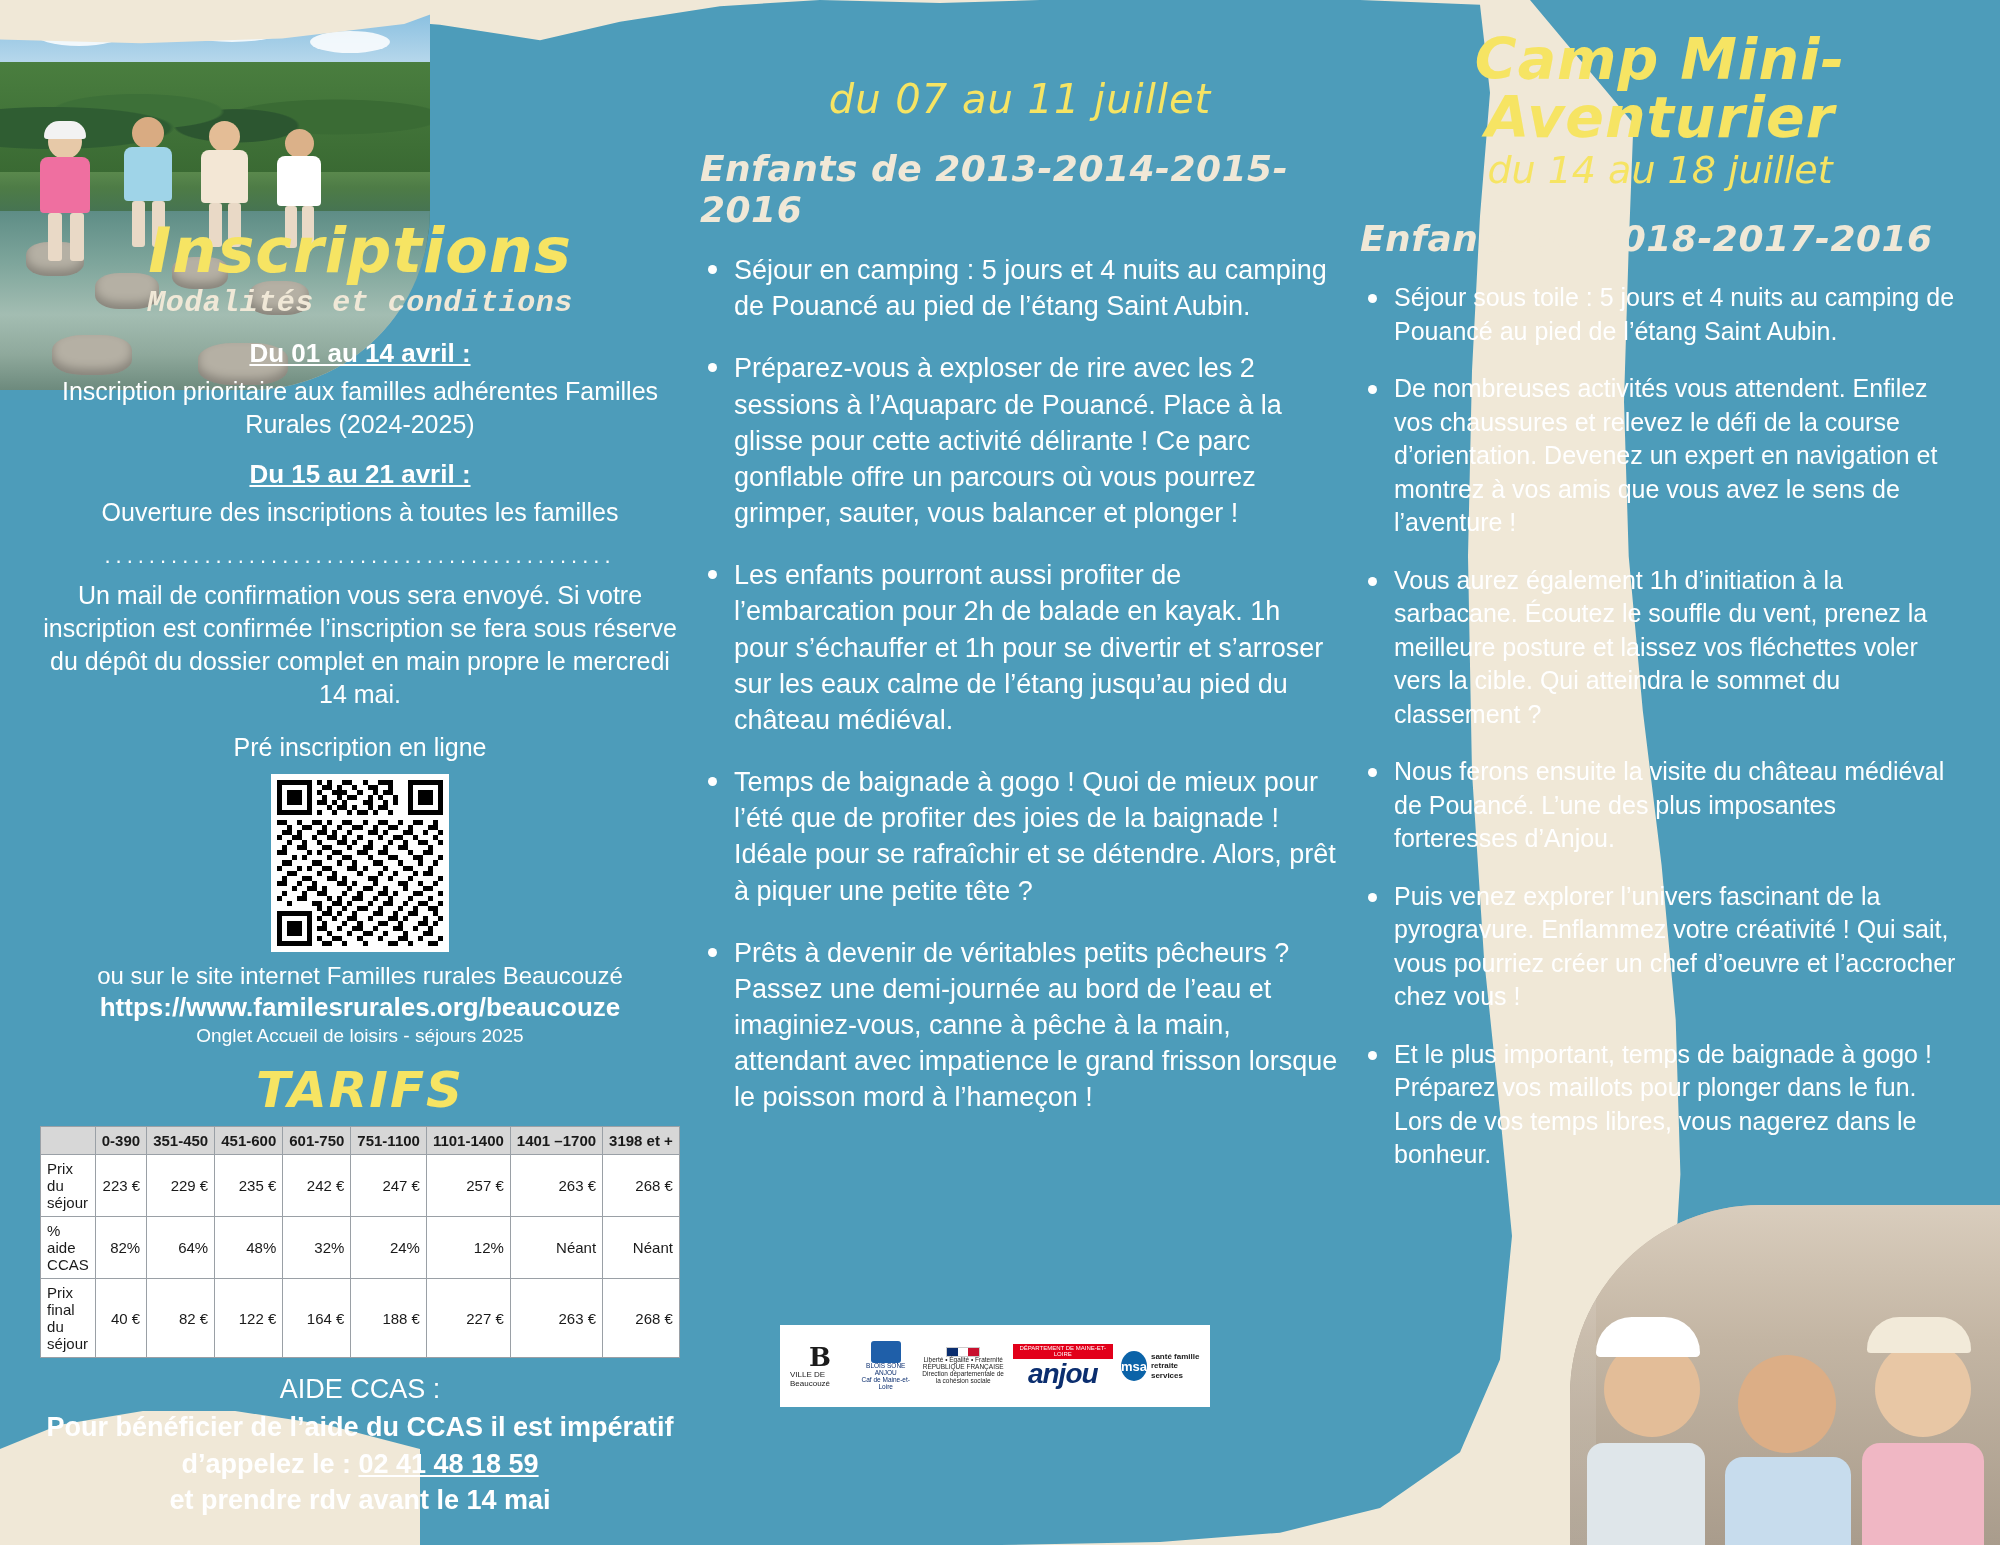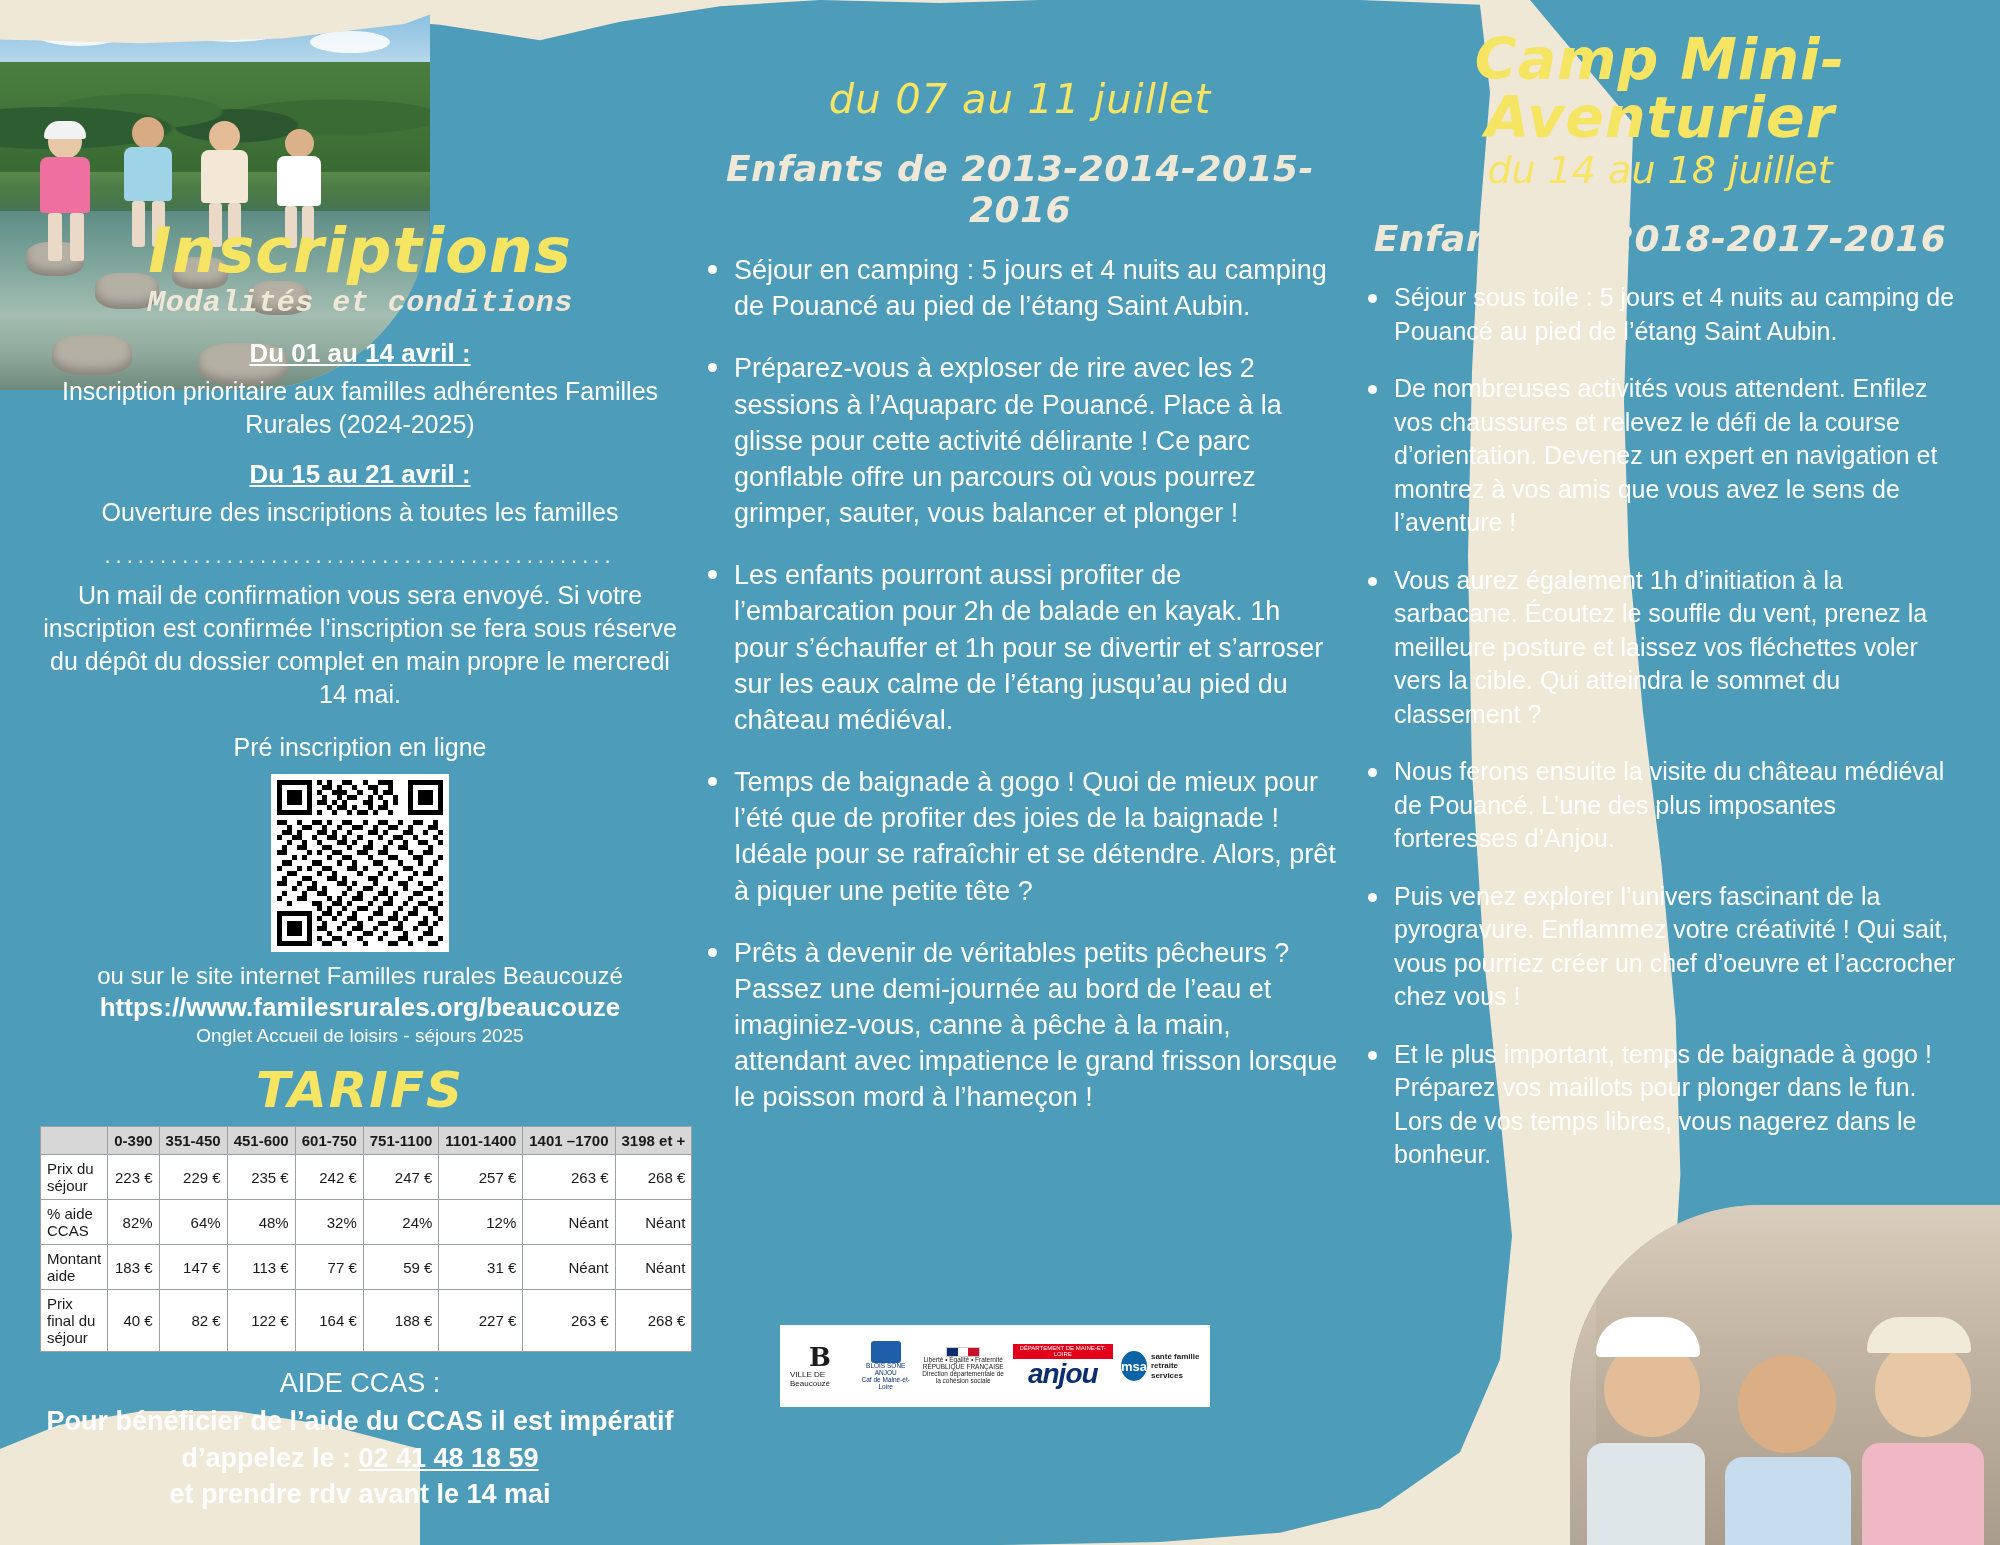--- a/index.html
+++ b/index.html
@@ -167,21 +167,21 @@
     font-size: 38px;
     text-align: center;
     margin-top: 2px;
   }
   .age-line {
     font-family: "DejaVu Sans", sans-serif;
     color: #f0e8d7;
     font-style: italic;
     font-weight: bold;
     font-size: 36px;
-    text-align: center;
+    text-align: left;
     margin: 26px 0 22px 0;
     letter-spacing: .5px;
   }
   #mini-age { color:#f0e8d7; }
 
   
   .lead-underline {
     text-align: center;
     font-size: 26px;
     font-weight: bold;
@@ -693,31 +693,20 @@
           <td>82%</td>
           <td>64%</td>
           <td>48%</td>
           <td>32%</td>
           <td>24%</td>
           <td>12%</td>
           <td>Néant</td>
           <td>Néant</td>
         </tr>
         <tr>
-          <th>Montant aide</th>
-          <td>183 €</td>
-          <td>147 €</td>
-          <td>113 €</td>
-          <td>77 €</td>
-          <td>59 €</td>
-          <td>31 €</td>
-          <td>Néant</td>
-          <td>Néant</td>
-        </tr>
-        <tr>
           <th>Prix final du séjour</th>
           <td>40 €</td>
           <td>82 €</td>
           <td>122 €</td>
           <td>164 €</td>
           <td>188 €</td>
           <td>227 €</td>
           <td>263 €</td>
           <td>268 €</td>
         </tr>

